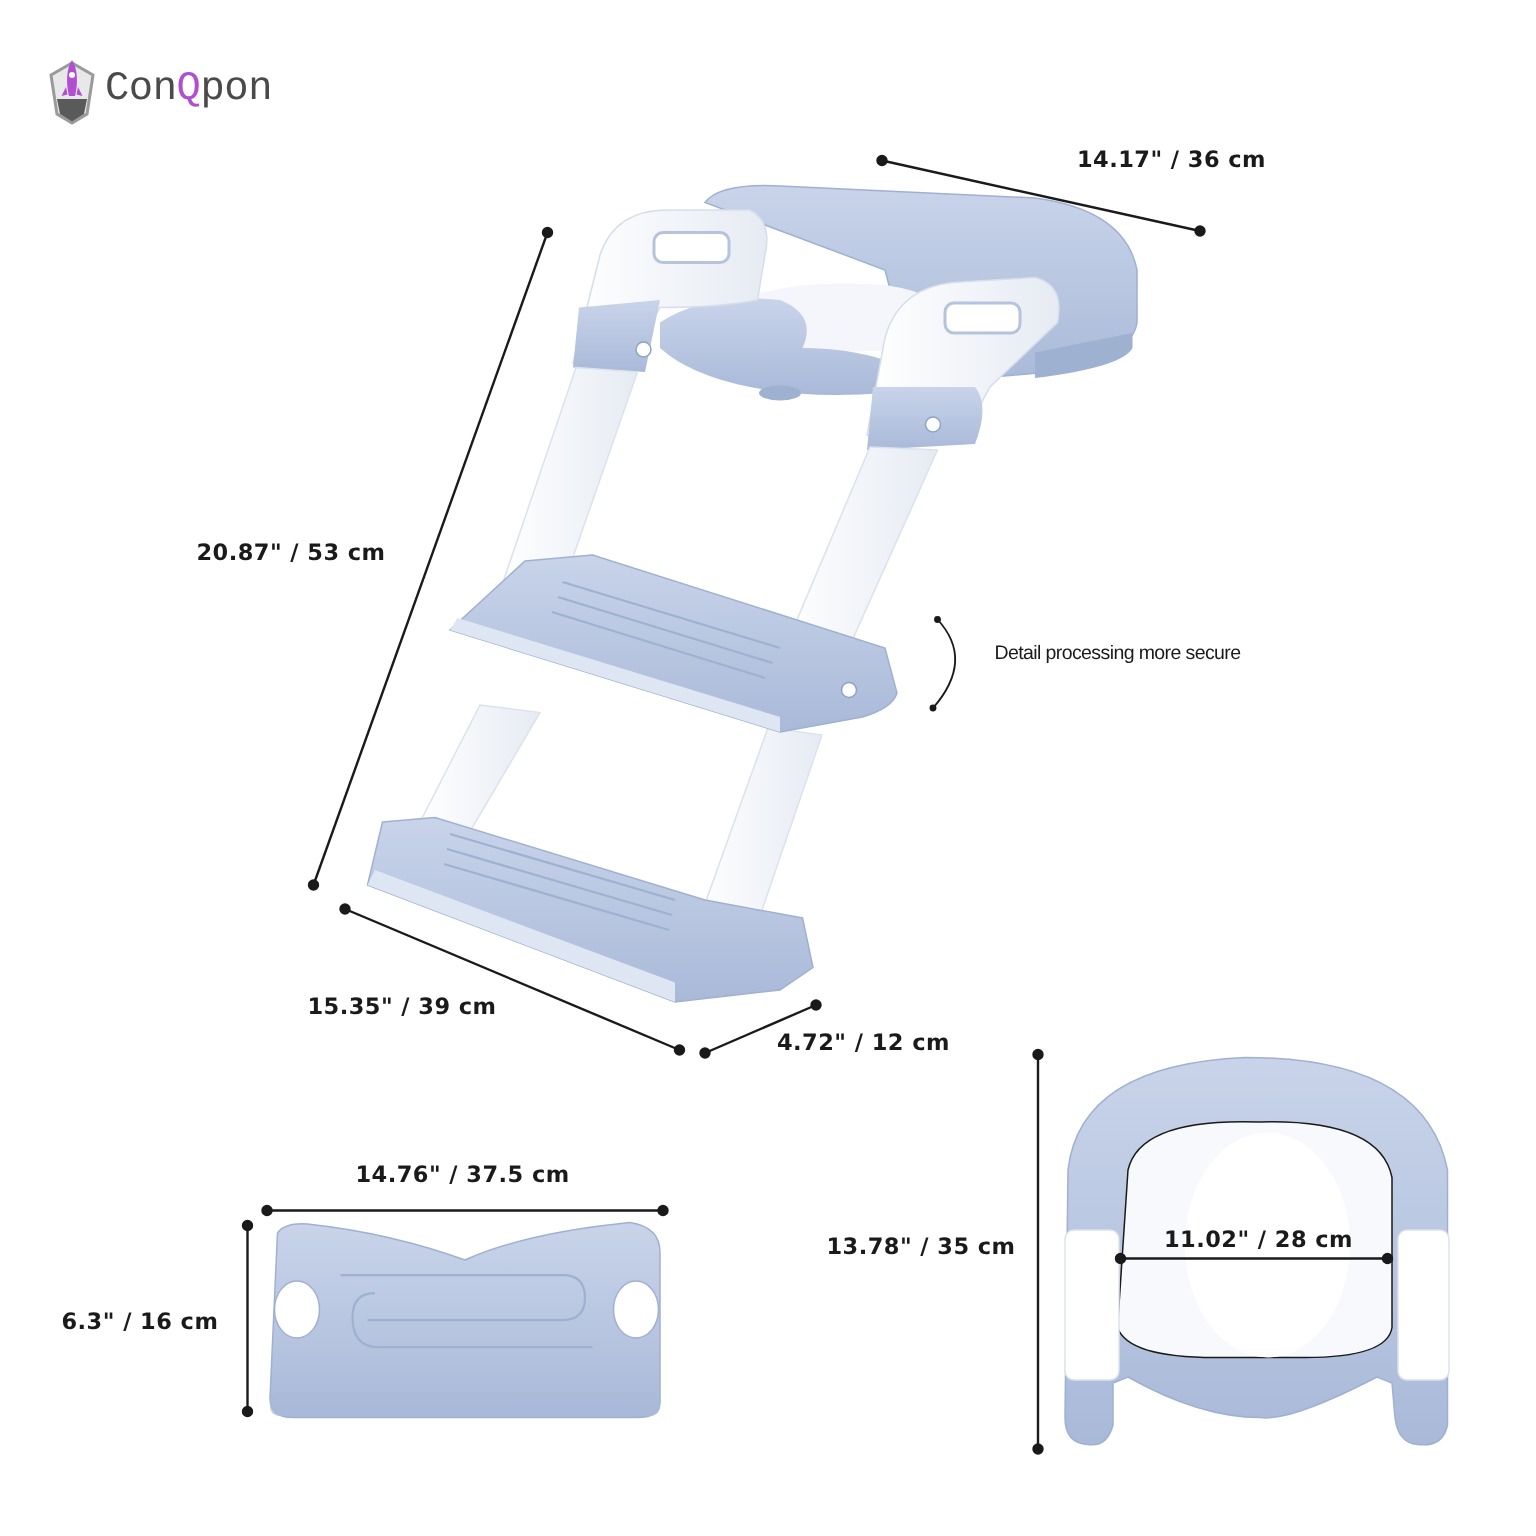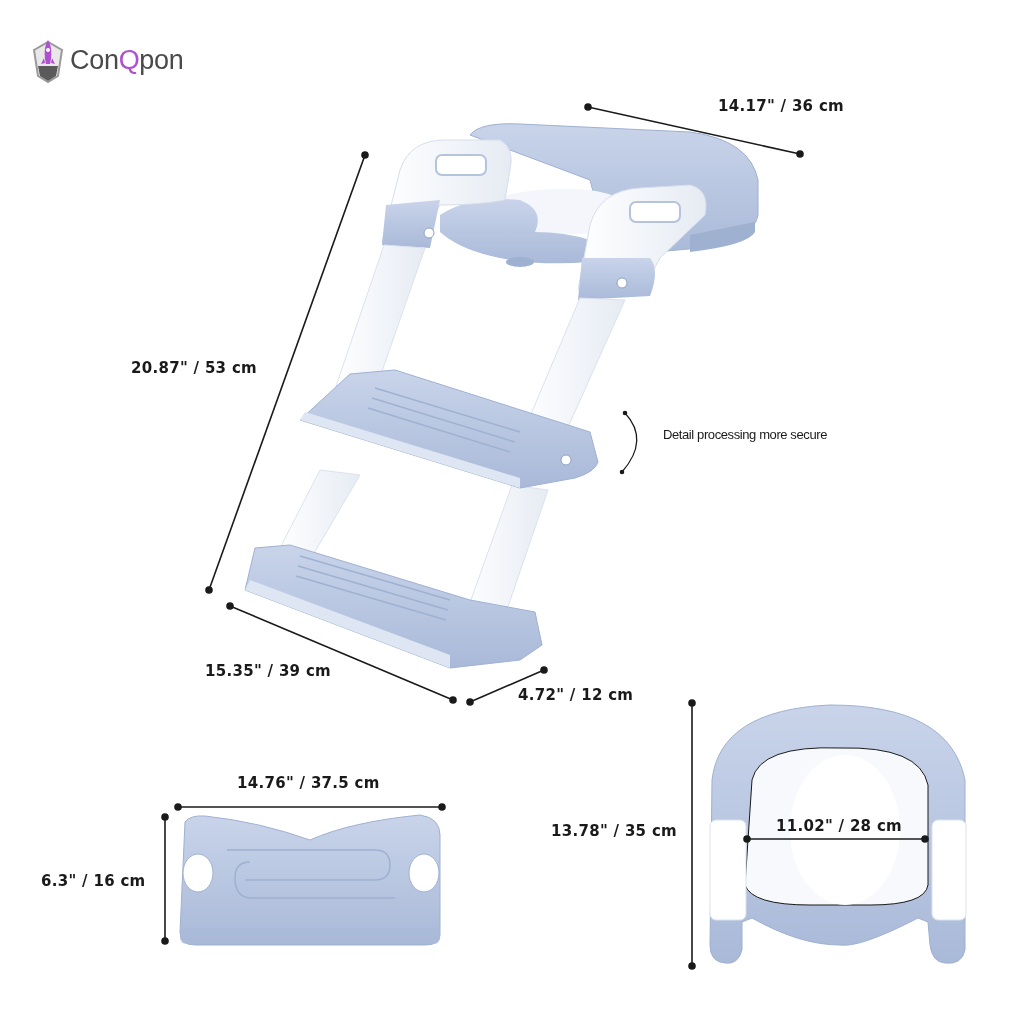--- a/index.html
+++ b/index.html
@@ -4,21 +4,21 @@
   <style>
     html, body { margin: 0; padding: 0; }
     body {
       width: 1024px; height: 1024px; position: relative; overflow: hidden;
       background: #ffffff;
       font-family: "DejaVu Sans", sans-serif;
       color: #1a1a1a;
     }
     .abs { position: absolute; }
     .logo { left: 28px; top: 36px; display: flex; align-items: center; gap: 2px; }
-    .logo-text { font-family: Liberation Sans, sans-serif; font-size: 27px; color: #4a4a4a; letter-spacing: -0.3px; }
+    .logo-text { font-family: Liberation Mono, monospace; font-size: 27px; color: #4a4a4a; letter-spacing: -0.3px; }
     .logo-text .q { color: #b04fd0; }
     .dim-label { font-size: 15px; font-weight: 600; color: #1a1a1a; white-space: nowrap; letter-spacing: 0.3px; }
     .note { font-family: "Liberation Sans", sans-serif; font-size: 13px; color: #1a1a1a; letter-spacing: -0.4px; white-space: nowrap; text-align: center; }
     svg.full { position: absolute; left: 0; top: 0; }
   </style>
 </head>
 <body>
 
 <div class="abs logo">
   <svg width="40" height="48" viewBox="0 0 40 48">

